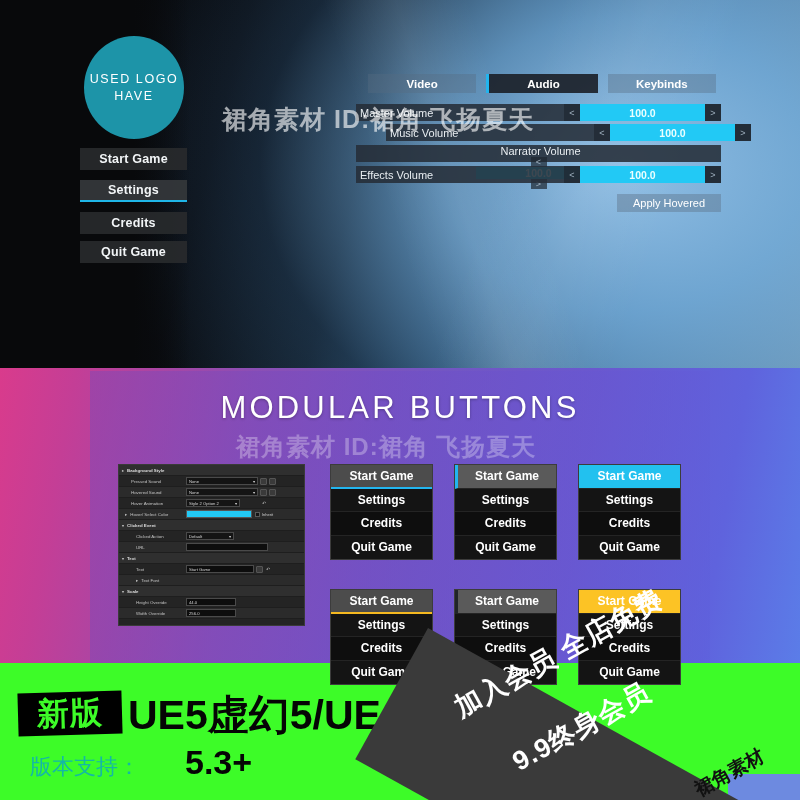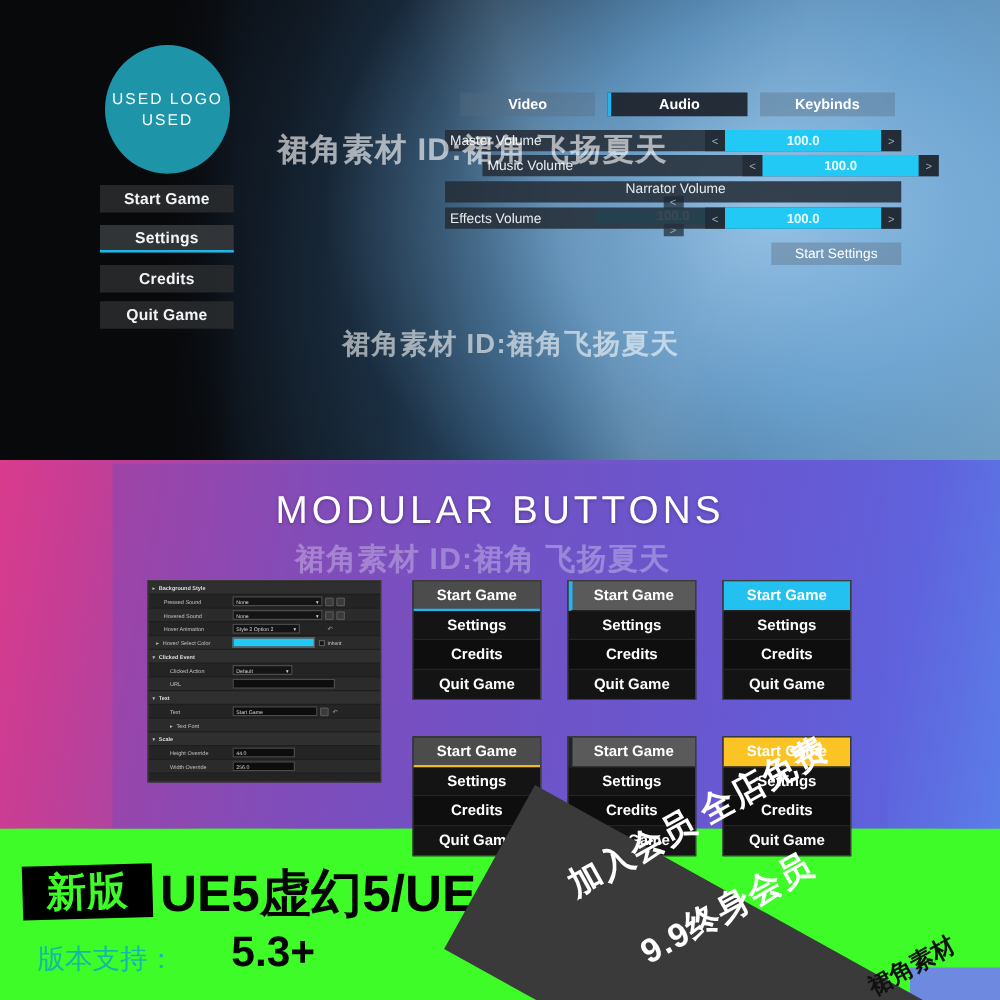--- a/index.html
+++ b/index.html
@@ -255,21 +255,21 @@
 <body>
 
 <div id="root">
 
   <div class="top-panel">
     <div class="sheen"></div>
     <div class="dark-left"></div>
 
     <div class="logo-circle">
       <span>USED LOGO</span>
-      <span>USED</span>
+      <span>HAVE</span>
     </div>
 
     <div class="menu-btn b0">
       <span>Start Game</span>
     </div>
     <div class="menu-btn b1 selected">
       <span>Settings</span>
     </div>
     <div class="menu-btn b2">
       <span>Credits</span>
@@ -309,21 +309,21 @@
       <span class="arrow">&gt;</span>
     </div>
     <div class="srow r3">
       <span class="slabel">Effects Volume</span>
       <span class="arrow">&lt;</span>
       <span class="sval">100.0</span>
       <span class="arrow">&gt;</span>
     </div>
 
     <div class="apply-btn">
-      <span>Start Settings</span>
+      <span>Apply Hovered</span>
     </div>
 
     <div class="wm-top">裙角素材 ID:裙角 飞扬夏天</div>
   </div>
 
   <div class="mid-panel">
     <div class="mid-inner"></div>
     <div class="promo-title">MODULAR BUTTONS</div>
     <div class="wm-mid">裙角素材 ID:裙角 飞扬夏天</div>
   </div>
@@ -520,21 +520,20 @@
         </div>
       <div class="bitem alt">
           <span>Credits</span>
         </div>
       <div class="bitem">
           <span>Quit Game</span>
         </div>
     </div>
   </div>
 
-  <div class="wm-mid2">裙角素材 ID:裙角飞扬夏天</div>
 
   <div class="bottom-panel">
     <div class="jag"></div>
     <div class="corner-blue"></div>
   </div>
 
   <div class="badge-new">新版</div>
   <div class="ue-title">UE5虚幻5/UE4</div>
   <div class="ver-label">版本支持：</div>
   <div class="ver-value">5.3+</div>

